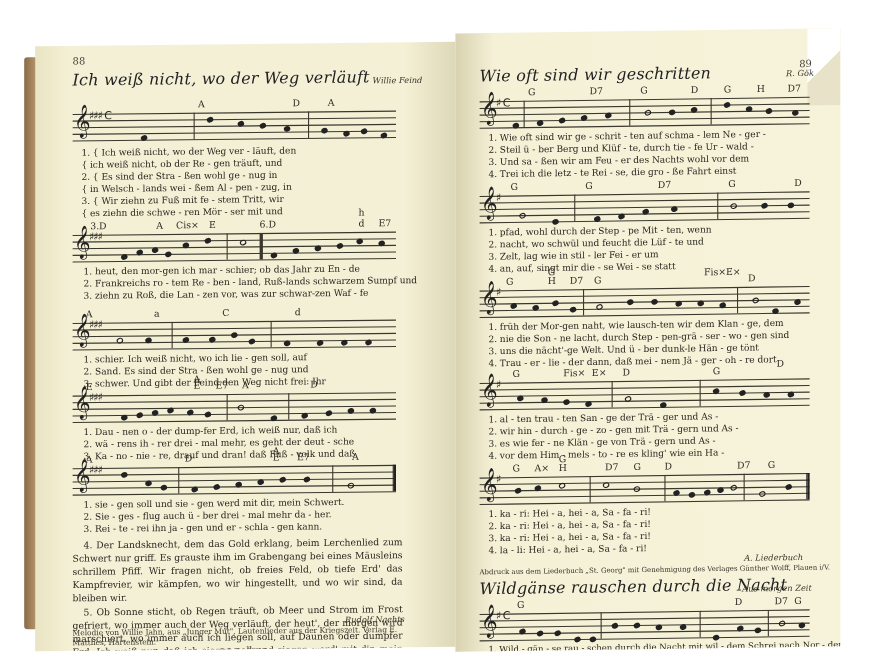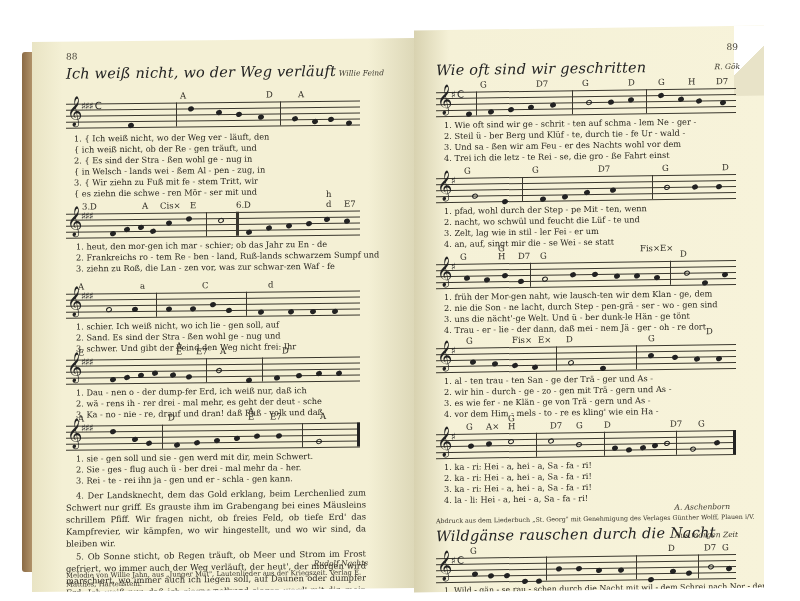--- a/index.html
+++ b/index.html
@@ -238,21 +238,21 @@
       <p>4. Der Landsknecht, dem das Gold erklang, beim Lerchenlied zum Schwert nur griff. Es grauste ihm im Grabengang bei eines Mäusleins schrillem Pfiff. Wir fragen nicht, ob freies Feld, ob tiefe Erd' das Kampfrevier, wir kämpfen, wo wir hingestellt, und wo wir sind, da bleiben wir.</p>
       <p>5. Ob Sonne sticht, ob Regen träuft, ob Meer und Strom im Frost gefriert, wo immer auch der Weg verläuft, der heut', der morgen wird marschiert, wo immer auch ich liegen soll, auf Daunen oder dumpfer Erd: Ich weiß nur, daß ich siegen soll und siegen werd' mit dir, mein Schwert.</p>
     </div>
     <div class="composer" style="right:46px; top:520px;">Rudolf Nachts</div>
     <div class="small" style="left:34px; top:530px; width:300px;">Melodie von Willie Jahn, aus „Junger Mut", Lautenlieder aus der Kriegszeit. Verlag E. Matthes, Hartenstein.</div>
     <div class="footer" style="left:168px; top:548px;">P.J.T. 8219</div>
   </div>
 
   <div class="page page-right">
     <div class="page-corner"></div>
-    <div class="page-num" style="right:26px; top:16px;">89</div>
+    <div class="page-num" style="right:26px; top:28px;">89</div>
     <div class="title" style="left:22px; top:32px;">Wie oft sind wir geschritten</div>
     <div class="composer" style="right:24px; top:36px;">R. Gök</div>
 
     <div class="chords" style="left:22px; top:50px; width:310px;">
       <span style="left:44px">G</span>
       <span style="left:100px">D7</span>
       <span style="left:146px">G</span>
       <span style="left:192px">D</span>
       <span style="left:222px">G</span>
       <span style="left:252px">H</span>
@@ -435,21 +435,21 @@
         <div class="note open" style="left:228px; top:10px"></div>
       <div class="note open" style="left:254px; top:16px"></div>
         <div class="note" style="left:278px; top:10px"></div>
     </div>
     <div class="lyrics" style="left:30px; top:432px;">
       <div class="row">1. ka   -   ri:     Hei  -  a,    hei  -  a,  Sa - fa  -  ri!</div>
       <div class="row">2. ka   -   ri:     Hei  -  a,    hei  -  a,  Sa - fa  -  ri!</div>
       <div class="row">3. ka   -   ri:     Hei  -  a,    hei  -  a,  Sa - fa  -  ri!</div>
       <div class="row">4. la   -   li:     Hei  -  a,    hei  -  a,  Sa - fa  -  ri!</div>
     </div>
-    <div class="composer" style="right:34px; top:476px;">A. Aschenborn</div>
+    <div class="composer" style="right:34px; top:476px;">A. Liederbuch</div>
     <div class="small" style="left:22px; top:486px; width:320px; white-space:nowrap; font-size:6.3px;">Abdruck aus dem Liederbuch „St. Georg" mit Genehmigung des Verlages Günther Wolff, Plauen i/V.</div>
 
     <div class="title" style="left:22px; top:498px;">Wildgänse rauschen durch die Nacht</div>
     <div class="composer" style="right:26px; top:504px;">Aus morgen Zeit</div>
 
     <div class="chords" style="left:22px; top:516px; width:310px;">
       <span style="left:34px">G</span>
       <span style="left:232px">D</span>
       <span style="left:268px">D7</span>
       <span style="left:286px">G</span>

